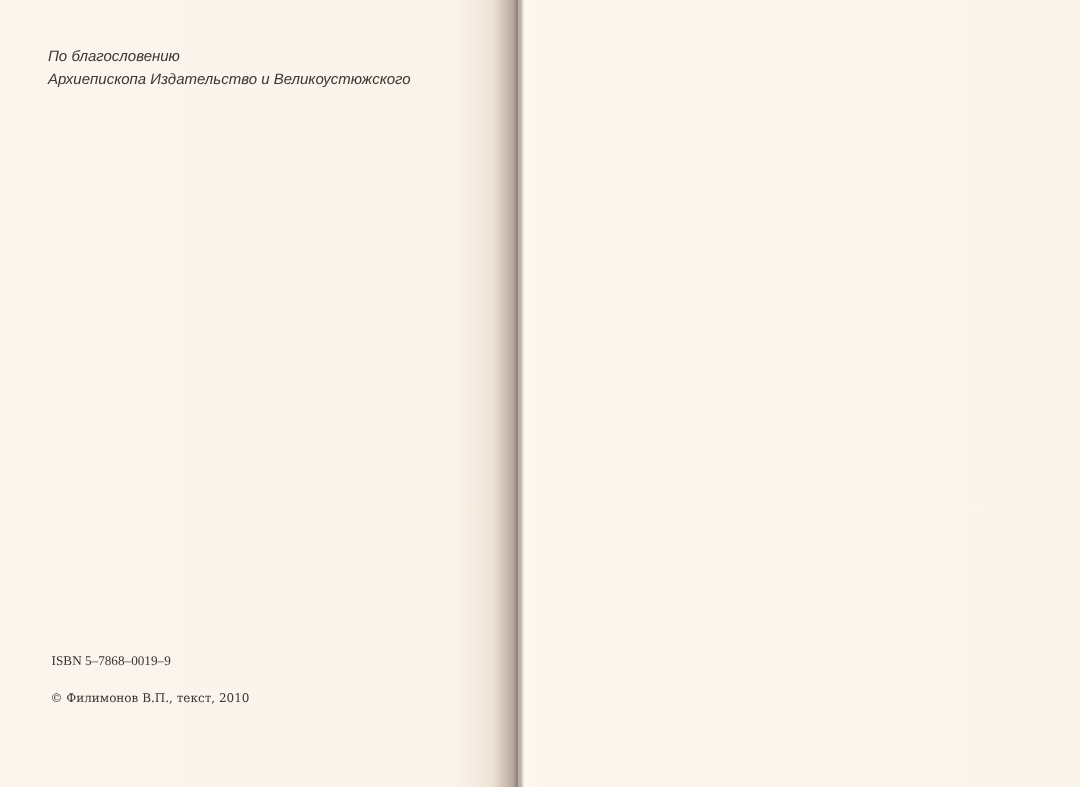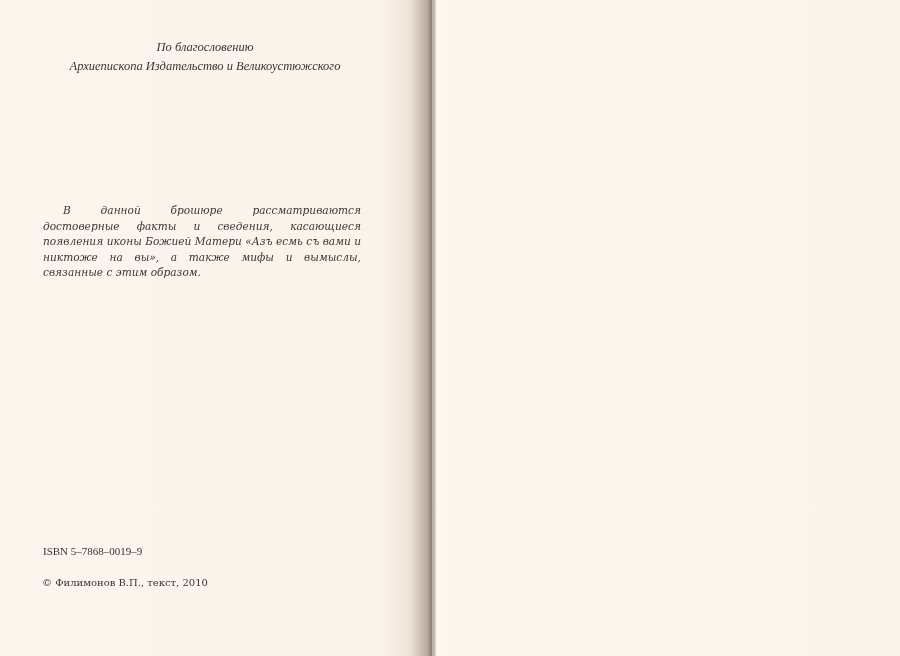--- a/index.html
+++ b/index.html
@@ -18,22 +18,22 @@
     }
     .page-left { width: 432px; background: linear-gradient(to right, #fbf5ee 0%, #faf3ea 88%, #efe3d6 95%, #b8a79c 99%, #9e8c82 100%); }
     .page-right { width: 468px; background: linear-gradient(to right, #fffaf2 0%, #fcf5ec 4%, #fbf4eb 100%); }
     .gutter-shadow {
       position: absolute; left: 428px; top: 0; width: 12px; height: 656px;
       background: linear-gradient(to right, rgba(120,100,95,0.05), rgba(120,100,95,0.55) 45%, rgba(255,250,240,0.9) 75%, rgba(255,250,240,0));
     }
 
     .blessing {
       position: absolute; left: 40px; top: 38px; width: 330px;
-      text-align: center; font-size: 12.5px; line-height: 19px;
-      font-family: Liberation Serif, serif; font-style: italic; color: #3a3432;
+      text-align: left; font-size: 12.5px; line-height: 19px;
+      font-family: Liberation Sans, sans-serif; font-style: italic; color: #3a3432;
     }
     .blessing .name { letter-spacing: 0.5px; }
 
     .annotation {
       position: absolute; left: 43px; top: 203px; width: 318px;
       font-family: "DejaVu Serif", serif; font-style: italic;
       font-size: 10.6px; line-height: 15.5px; color: #3c3533;
       text-align: justify; text-indent: 20px;
     }
 
@@ -49,21 +49,20 @@
 </head>
 <body>
 
 <div class="spread">
   <div class="page page-left">
     <div class="blessing">
       <div>По благословению</div>
       <div>Архиепископа Издательство и Великоустюжского</div>
     </div>
 
-    <div class="annotation">В данной брошюре рассматриваются достоверные факты и сведения, касающиеся появления иконы Божией Матери «Азъ есмь съ вами и никтоже на вы», а также мифы и вымыслы, связанные с этим образом.</div>
 
     <div class="isbn">ISBN 5–7868–0019–9</div>
     <div class="copyrights">
       <div>© Филимонов В.П., текст, 2010</div>
     </div>
   </div>
 
   <div class="page page-right">
     
 

